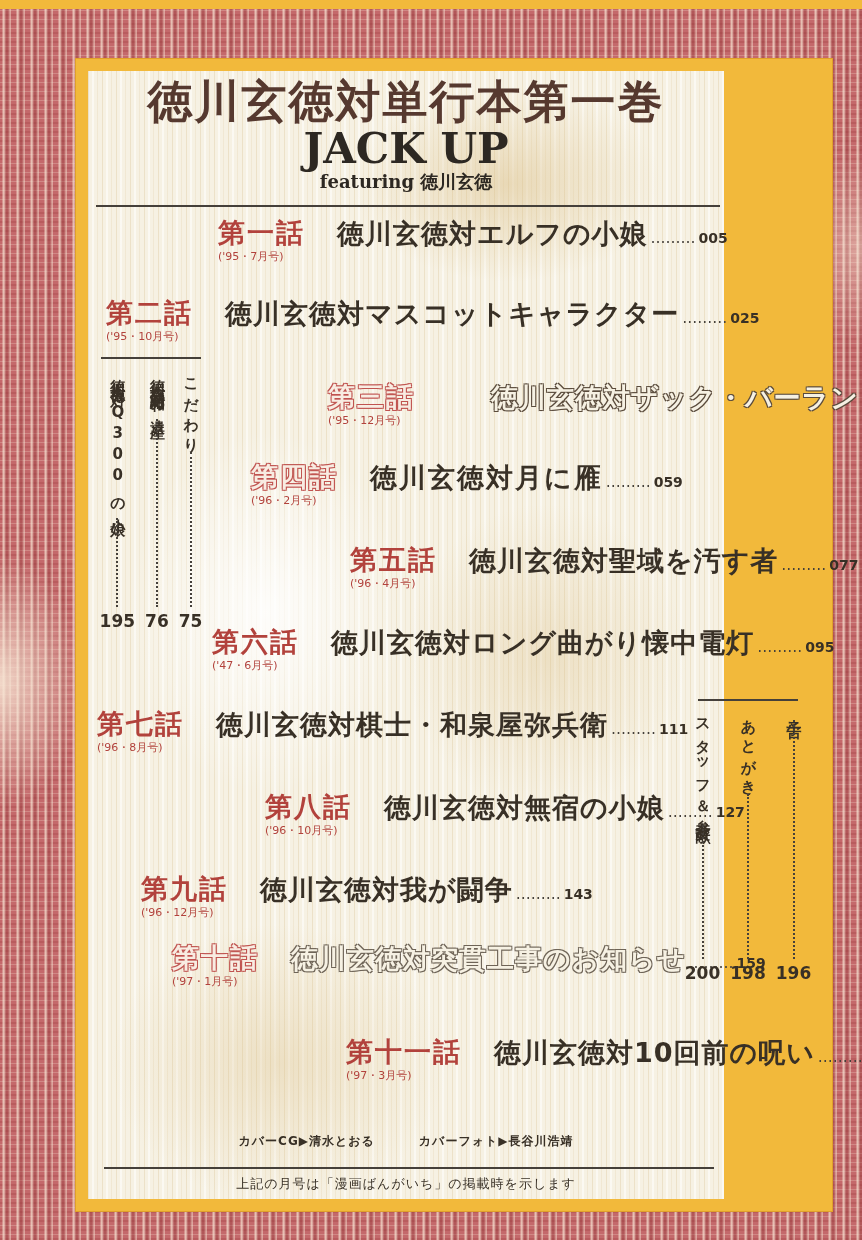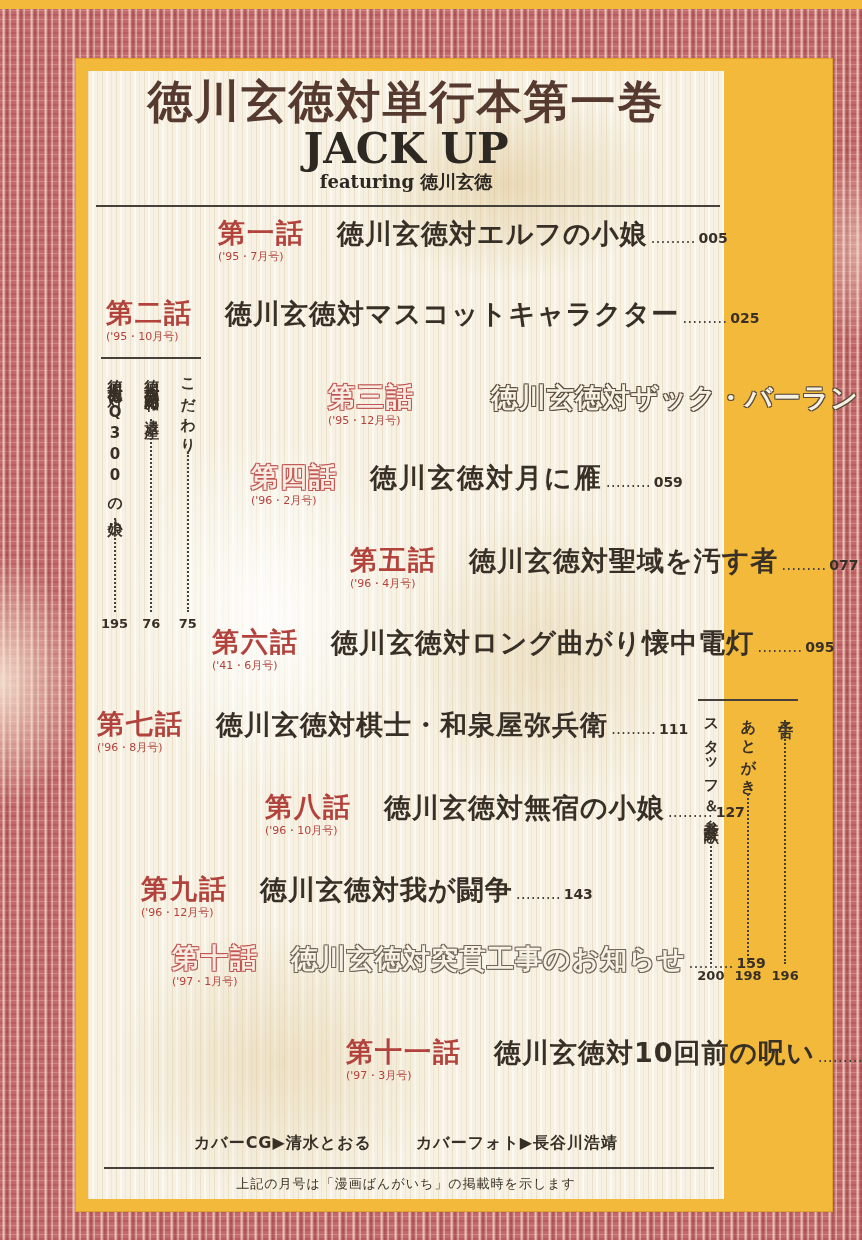--- a/index.html
+++ b/index.html
@@ -72,24 +72,24 @@
   }
 
   .side-block{position:absolute;border-top:2px solid #45403a;padding-top:8px;box-sizing:border-box;
     display:flex;flex-direction:row-reverse;justify-content:center;gap:10px;}
   .side-left{left:13px;top:286px;width:100px;height:274px;}
   .side-right{left:610px;top:628px;width:100px;height:284px;}
   .v-col{display:flex;flex-direction:column;align-items:center;flex:1;}
   .v-title{writing-mode:vertical-rl;text-orientation:upright;font-size:15px;font-weight:bold;
     color:#383026;letter-spacing:3px;line-height:1;}
   .v-dots{flex:1;min-height:12px;width:0;border-left:2px dotted #45403a;margin:5px 0 4px 0;}
-  .v-page{font-size:13px;font-weight:bold;color:#383026;}
+  .v-page{font-size:17px;font-weight:bold;color:#383026;}
 
   .credits{position:absolute;left:0;top:1062px;width:100%;display:flex;justify-content:center;gap:44px;}
-  .credit{font-size:16px;font-weight:bold;color:#383026;letter-spacing:1px;}
+  .credit{font-size:12px;font-weight:bold;color:#383026;letter-spacing:1px;}
   .footer-rule{position:absolute;left:16px;right:10px;top:1096px;height:2px;background:#45403a;}
   .footer-note{position:absolute;left:0;top:1104px;width:100%;text-align:center;
     font-size:13px;color:#383026;letter-spacing:1px;}
 </style>
 </head>
 <body>
 
 <div class="top-strip"></div>
 <div class="frame"></div>
 
@@ -158,21 +158,21 @@
     <div class="ch-main">
       <span class="ch-title">徳川玄徳対聖域を汚す者</span>
       <span class="leader">………</span>
       <span class="ch-page">077</span>
     </div>
   </div>
 
   <div class="chapter r6">
     <div class="ch-left">
       <div class="ch-label">第六話</div>
-      <div class="ch-date">('41・6月号)</div>
+      <div class="ch-date">('47・6月号)</div>
     </div>
     <div class="ch-main">
       <span class="ch-title">徳川玄徳対ロング曲がり懐中電灯</span>
       <span class="leader">………</span>
       <span class="ch-page">095</span>
     </div>
   </div>
 
   <div class="chapter r7">
     <div class="ch-left">

